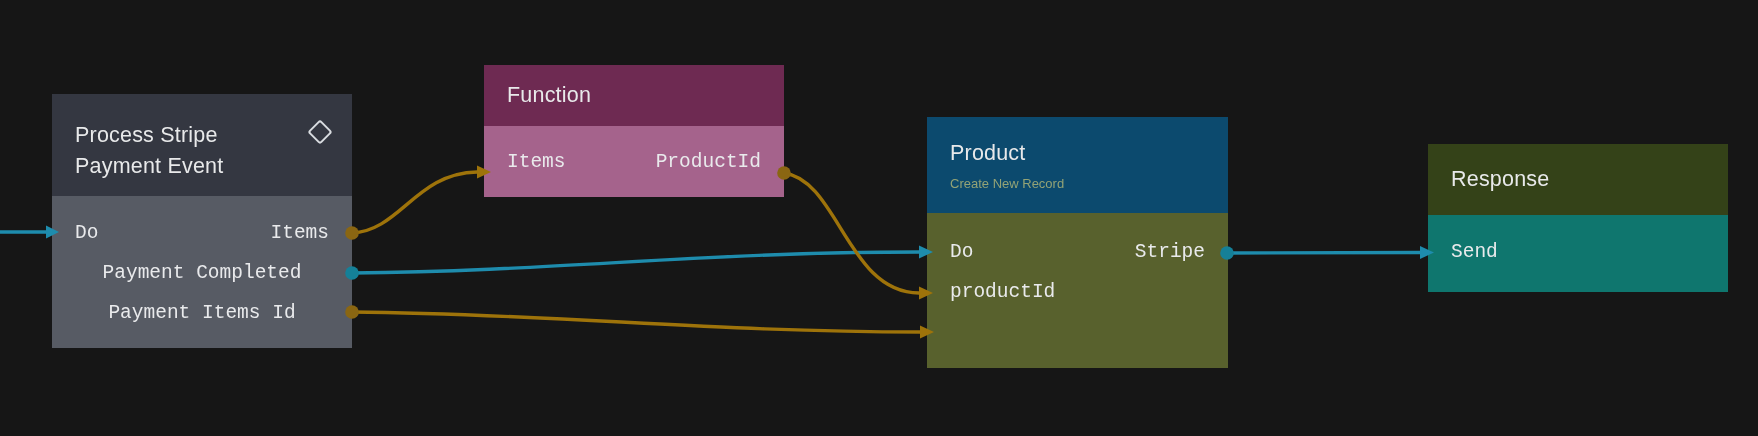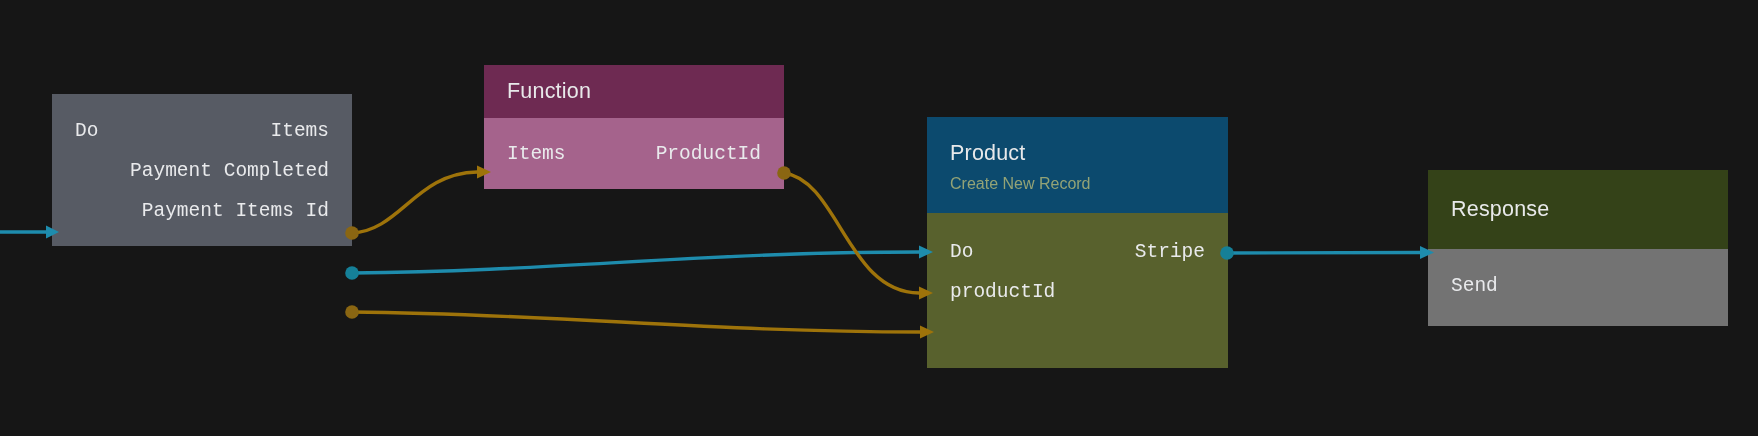--- a/index.html
+++ b/index.html
@@ -17,48 +17,48 @@
     box-sizing:border-box;
     padding:0 23px;
   }
   .node-header.v-center { justify-content:center; }
   .node-title {
     font-size:21.5px; line-height:31px;
     color:#e8e9ea; letter-spacing:0.2px;
     white-space:nowrap;
   }
   .node-subtitle {
-    font-size:16px; line-height:29px;
+    font-size:13px; line-height:29px;
     color:#93a376; white-space:nowrap;
   }
   .node-body { box-sizing:border-box; }
   .port-row {
     height:40px;
     display:flex; align-items:center; justify-content:space-between;
     padding:0 23px;
     font-size:19.5px; color:#e9eaec;font-family:Liberation Mono, monospace;
   }
-  .port-row.out-only { justify-content:flex-end; }
+  .port-row.out-only { justify-content:center; }
   .port-label { white-space:nowrap; }
 
   
   .n-event { left:52px; top:94px; width:300px; }
   .n-event .node-header { height:102px; padding-top:26px; }
   .n-event .node-body { height:152px; padding-top:17px; }
 
   .n-function { left:484px; top:65px; width:300px; }
-  .n-function .node-header { height:53px; }
+  .n-function .node-header { height:61px; }
   .n-function .node-body { height:71px; padding-top:16px; }
 
   .n-product { left:927px; top:117px; width:301px; }
   .n-product .node-header { height:96px; padding-top:21px; }
   .n-product .node-body { height:155px; padding-top:19px; }
 
   .n-response { left:1428px; top:144px; width:300px; }
-  .n-response .node-header { height:79px;margin-top:26px; }
+  .n-response .node-header { height:71px; }
   .n-response .node-body { height:77px; padding-top:17px; }
 
   .diamond {
     position:absolute; right:23px; top:29px;
     width:14px; height:14px;
     border:2.4px solid #d9dce0;
     border-radius:3px;
     transform:rotate(45deg);
   }
 
@@ -67,20 +67,25 @@
     width:1758px; height:436px;
     z-index:5; pointer-events:none;
   }
 </style>
 </head>
 <body>
 
 <div class="canvas" style="background: rgb(22, 22, 22);">
 
   <div class="node n-event">
+    <div class="node-header" style="background: rgb(52, 55, 65);">
+      <div class="node-title">Process Stripe</div>
+      <div class="node-title">Payment Event</div>
+      <div class="diamond"></div>
+    </div>
     <div class="node-body" style="background: rgb(87, 91, 100);">
       <div class="port-row">
         <span class="port-label">Do</span>
         <span class="port-label">Items</span>
       </div>
       <div class="port-row out-only">
         <span class="port-label">Payment Completed</span>
       </div>
       <div class="port-row out-only">
         <span class="port-label">Payment Items Id</span>
@@ -113,21 +118,21 @@
       <div class="port-row">
         <span class="port-label">productId</span>
       </div>
     </div>
   </div>
 
   <div class="node n-response">
     <div class="node-header v-center" style="background: rgb(52, 66, 24);">
       <div class="node-title">Response</div>
     </div>
-    <div class="node-body" style="background: #737373;">
+    <div class="node-body" style="background: #0f766e;">
       <div class="port-row">
         <span class="port-label">Send</span>
       </div>
     </div>
   </div>
 
   <svg class="wires" viewBox="0 0 1758 436" fill="none">
 
     <path d="M 0 232 L 46 232" stroke-width="3.4" stroke-linecap="round" stroke="#1e8cad"></path>
     <polygon points="46,225.5 46,238.5 59,232" fill="#1e8cad"></polygon>

